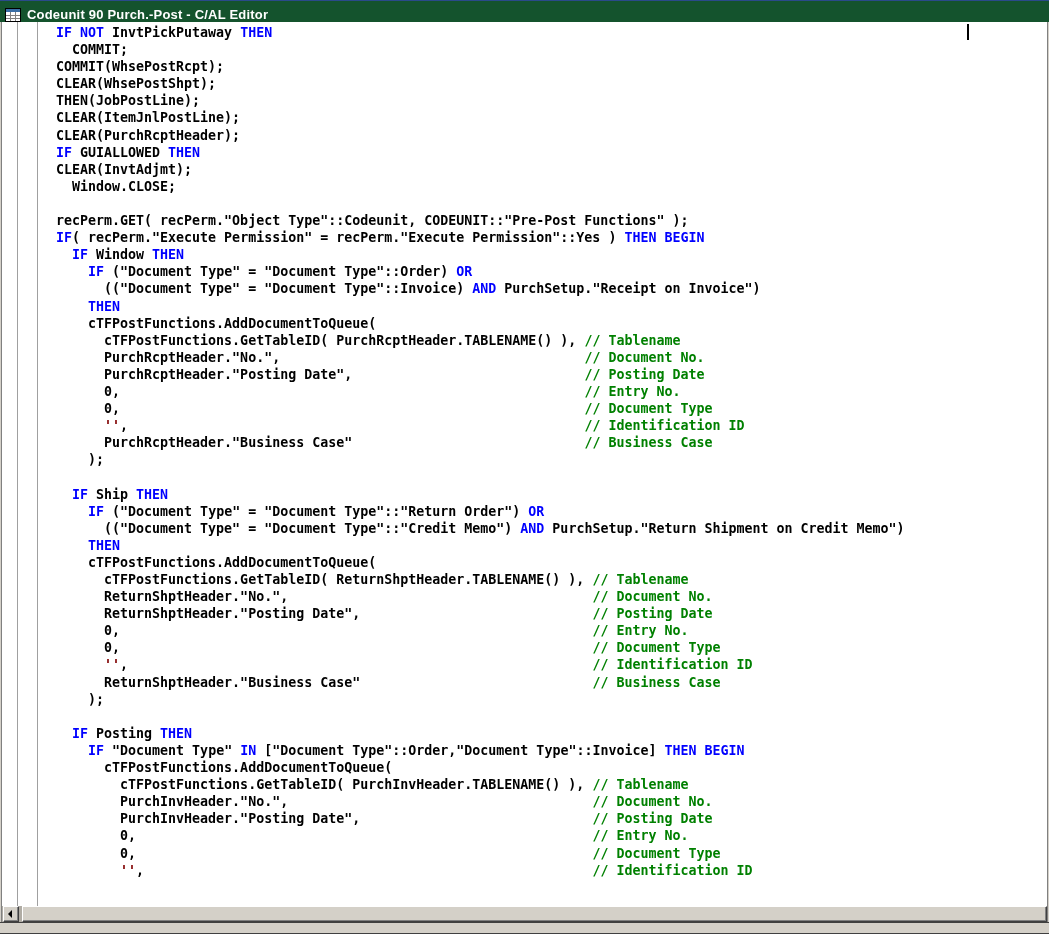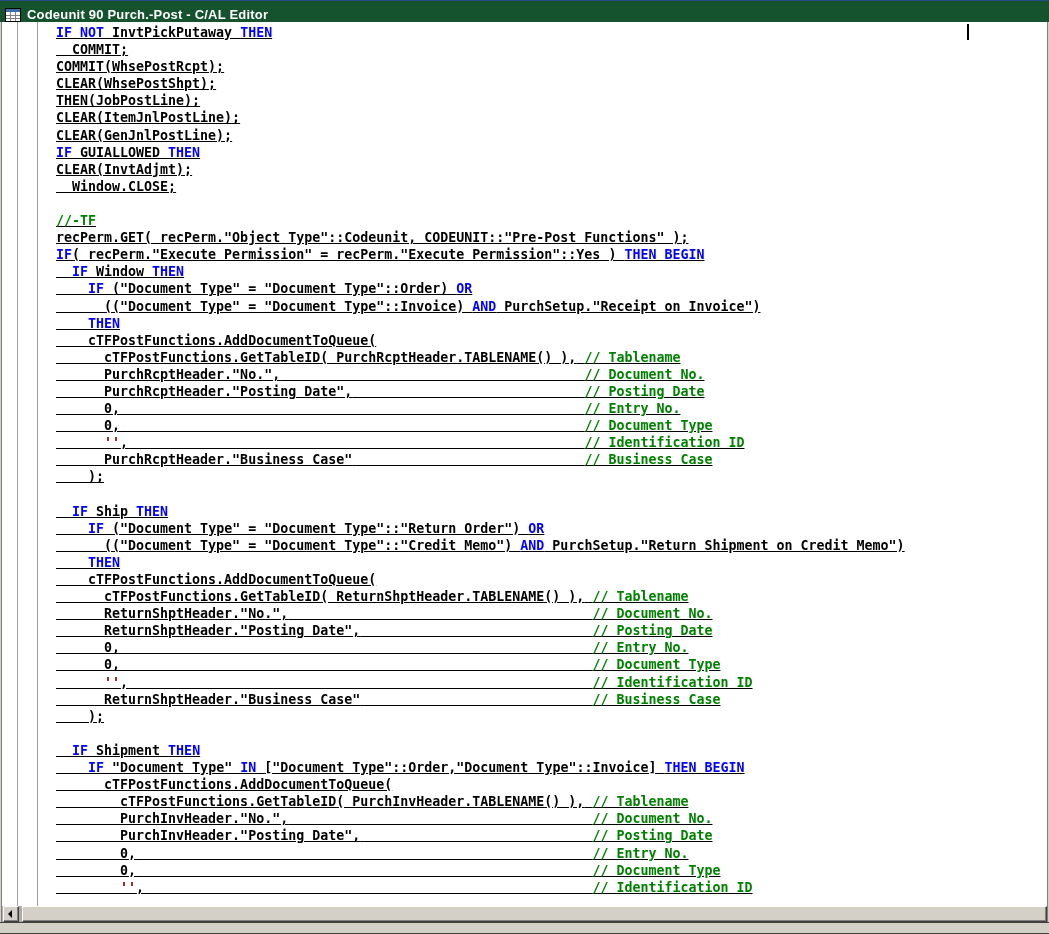--- a/index.html
+++ b/index.html
@@ -27,21 +27,21 @@
   .gutter{position:absolute;left:0;top:0;width:36px;height:884px;background:#ffffff;}
   .gutter-line{position:absolute;top:0;width:1px;height:884px;background:#a0a0a0;}
   .gutter-line.g1{left:15px;}
   .gutter-line.g2{left:35px;}
   .code-area{
     position:absolute;left:0;top:2px;width:1045px;
     padding-left:54px;box-sizing:border-box;
     font-family:"DejaVu Sans Mono",monospace;
     font-weight:bold;font-size:13.3px;color:#000000;
   }
-  .line{height:17.1px;line-height:17.1px;white-space:pre;text-decoration:underline;}
+  .line{height:17.1px;line-height:17.1px;white-space:pre;}
   .t-p{color:#000000;}
   .t-k{color:#0000ff;}
   .t-c{color:#008000;}
   .t-s{color:#800000;}
   .caret{position:absolute;left:965px;top:2px;width:2px;height:16px;background:#000000;}
   
   .frame-left{position:absolute;left:0;top:22px;width:2px;height:900px;
     background:linear-gradient(to right,#d4d0c8 50%,#808080 50%);}
   .frame-right{position:absolute;right:0;top:22px;width:2px;height:900px;
     background:linear-gradient(to right,#808080 50%,#d4d0c8 50%);}
@@ -90,26 +90,25 @@
     <div class="gutter"></div>
     <div class="gutter-line g1"></div>
     <div class="gutter-line g2"></div>
     <div class="code-area">
         <div class="line"><span class="t-k">IF NOT </span><span class="t-p">InvtPickPutaway </span><span class="t-k">THEN</span></div>
         <div class="line"><span class="t-p">  COMMIT;</span></div>
         <div class="line"><span class="t-p">COMMIT(WhsePostRcpt);</span></div>
         <div class="line"><span class="t-p">CLEAR(WhsePostShpt);</span></div>
         <div class="line"><span class="t-p">THEN(JobPostLine);</span></div>
         <div class="line"><span class="t-p">CLEAR(ItemJnlPostLine);</span></div>
-        <div class="line"><span class="t-p">CLEAR(GenJnlPostLine);</span></div>
+        <div class="line"><span class="t-p">CLEAR(PurchRcptHeader);</span></div>
         <div class="line"><span class="t-k">IF </span><span class="t-p">GUIALLOWED </span><span class="t-k">THEN</span></div>
         <div class="line"><span class="t-p">CLEAR(InvtAdjmt);</span></div>
         <div class="line"><span class="t-p">  Window.CLOSE;</span></div>
         <div class="line"></div>
-        <div class="line"><span class="t-c">//-TF</span></div>
         <div class="line"><span class="t-p">recPerm.GET( recPerm."Object Type"::Codeunit, CODEUNIT::"Pre-Post Functions" );</span></div>
         <div class="line"><span class="t-k">IF</span><span class="t-p">( recPerm."Execute Permission" = recPerm."Execute Permission"::Yes ) </span><span class="t-k">THEN BEGIN</span></div>
         <div class="line"><span class="t-p">  </span><span class="t-k">IF </span><span class="t-p">Window </span><span class="t-k">THEN</span></div>
         <div class="line"><span class="t-p">    </span><span class="t-k">IF </span><span class="t-p">("Document Type" = "Document Type"::Order) </span><span class="t-k">OR</span></div>
         <div class="line"><span class="t-p">      (("Document Type" = "Document Type"::Invoice) </span><span class="t-k">AND</span><span class="t-p"> PurchSetup."Receipt on Invoice")</span></div>
         <div class="line"><span class="t-p">    </span><span class="t-k">THEN</span></div>
         <div class="line"><span class="t-p">    cTFPostFunctions.AddDocumentToQueue(</span></div>
         <div class="line"><span class="t-p">      cTFPostFunctions.GetTableID( PurchRcptHeader.TABLENAME() ),</span><span class="t-p"> </span><span class="t-c">// Tablename</span></div>
         <div class="line"><span class="t-p">      PurchRcptHeader."No.",</span><span class="t-p">                                      </span><span class="t-c">// Document No.</span></div>
         <div class="line"><span class="t-p">      PurchRcptHeader."Posting Date",</span><span class="t-p">                             </span><span class="t-c">// Posting Date</span></div>
@@ -126,21 +125,21 @@
         <div class="line"><span class="t-p">    cTFPostFunctions.AddDocumentToQueue(</span></div>
         <div class="line"><span class="t-p">      cTFPostFunctions.GetTableID( ReturnShptHeader.TABLENAME() ),</span><span class="t-p"> </span><span class="t-c">// Tablename</span></div>
         <div class="line"><span class="t-p">      ReturnShptHeader."No.",</span><span class="t-p">                                      </span><span class="t-c">// Document No.</span></div>
         <div class="line"><span class="t-p">      ReturnShptHeader."Posting Date",</span><span class="t-p">                             </span><span class="t-c">// Posting Date</span></div>
         <div class="line"><span class="t-p">      0,</span><span class="t-p">                                                           </span><span class="t-c">// Entry No.</span></div>
         <div class="line"><span class="t-p">      0,</span><span class="t-p">                                                           </span><span class="t-c">// Document Type</span></div>
         <div class="line"><span class="t-p">      </span><span class="t-s">''</span><span class="t-p">,</span><span class="t-p">                                                          </span><span class="t-c">// Identification ID</span></div>
         <div class="line"><span class="t-p">      ReturnShptHeader."Business Case"</span><span class="t-p">                             </span><span class="t-c">// Business Case</span></div>
         <div class="line"><span class="t-p">    );</span></div>
         <div class="line"></div>
-        <div class="line"><span class="t-p">  </span><span class="t-k">IF </span><span class="t-p">Shipment </span><span class="t-k">THEN</span></div>
+        <div class="line"><span class="t-p">  </span><span class="t-k">IF </span><span class="t-p">Posting </span><span class="t-k">THEN</span></div>
         <div class="line"><span class="t-p">    </span><span class="t-k">IF </span><span class="t-p">"Document Type" </span><span class="t-k">IN </span><span class="t-p">["Document Type"::Order,"Document Type"::Invoice] </span><span class="t-k">THEN BEGIN</span></div>
         <div class="line"><span class="t-p">      cTFPostFunctions.AddDocumentToQueue(</span></div>
         <div class="line"><span class="t-p">        cTFPostFunctions.GetTableID( PurchInvHeader.TABLENAME() ),</span><span class="t-p"> </span><span class="t-c">// Tablename</span></div>
         <div class="line"><span class="t-p">        PurchInvHeader."No.",</span><span class="t-p">                                      </span><span class="t-c">// Document No.</span></div>
         <div class="line"><span class="t-p">        PurchInvHeader."Posting Date",</span><span class="t-p">                             </span><span class="t-c">// Posting Date</span></div>
         <div class="line"><span class="t-p">        0,</span><span class="t-p">                                                         </span><span class="t-c">// Entry No.</span></div>
         <div class="line"><span class="t-p">        0,</span><span class="t-p">                                                         </span><span class="t-c">// Document Type</span></div>
         <div class="line"><span class="t-p">        </span><span class="t-s">''</span><span class="t-p">,</span><span class="t-p">                                                        </span><span class="t-c">// Identification ID</span></div>
       </div>
     <div class="caret"></div>

